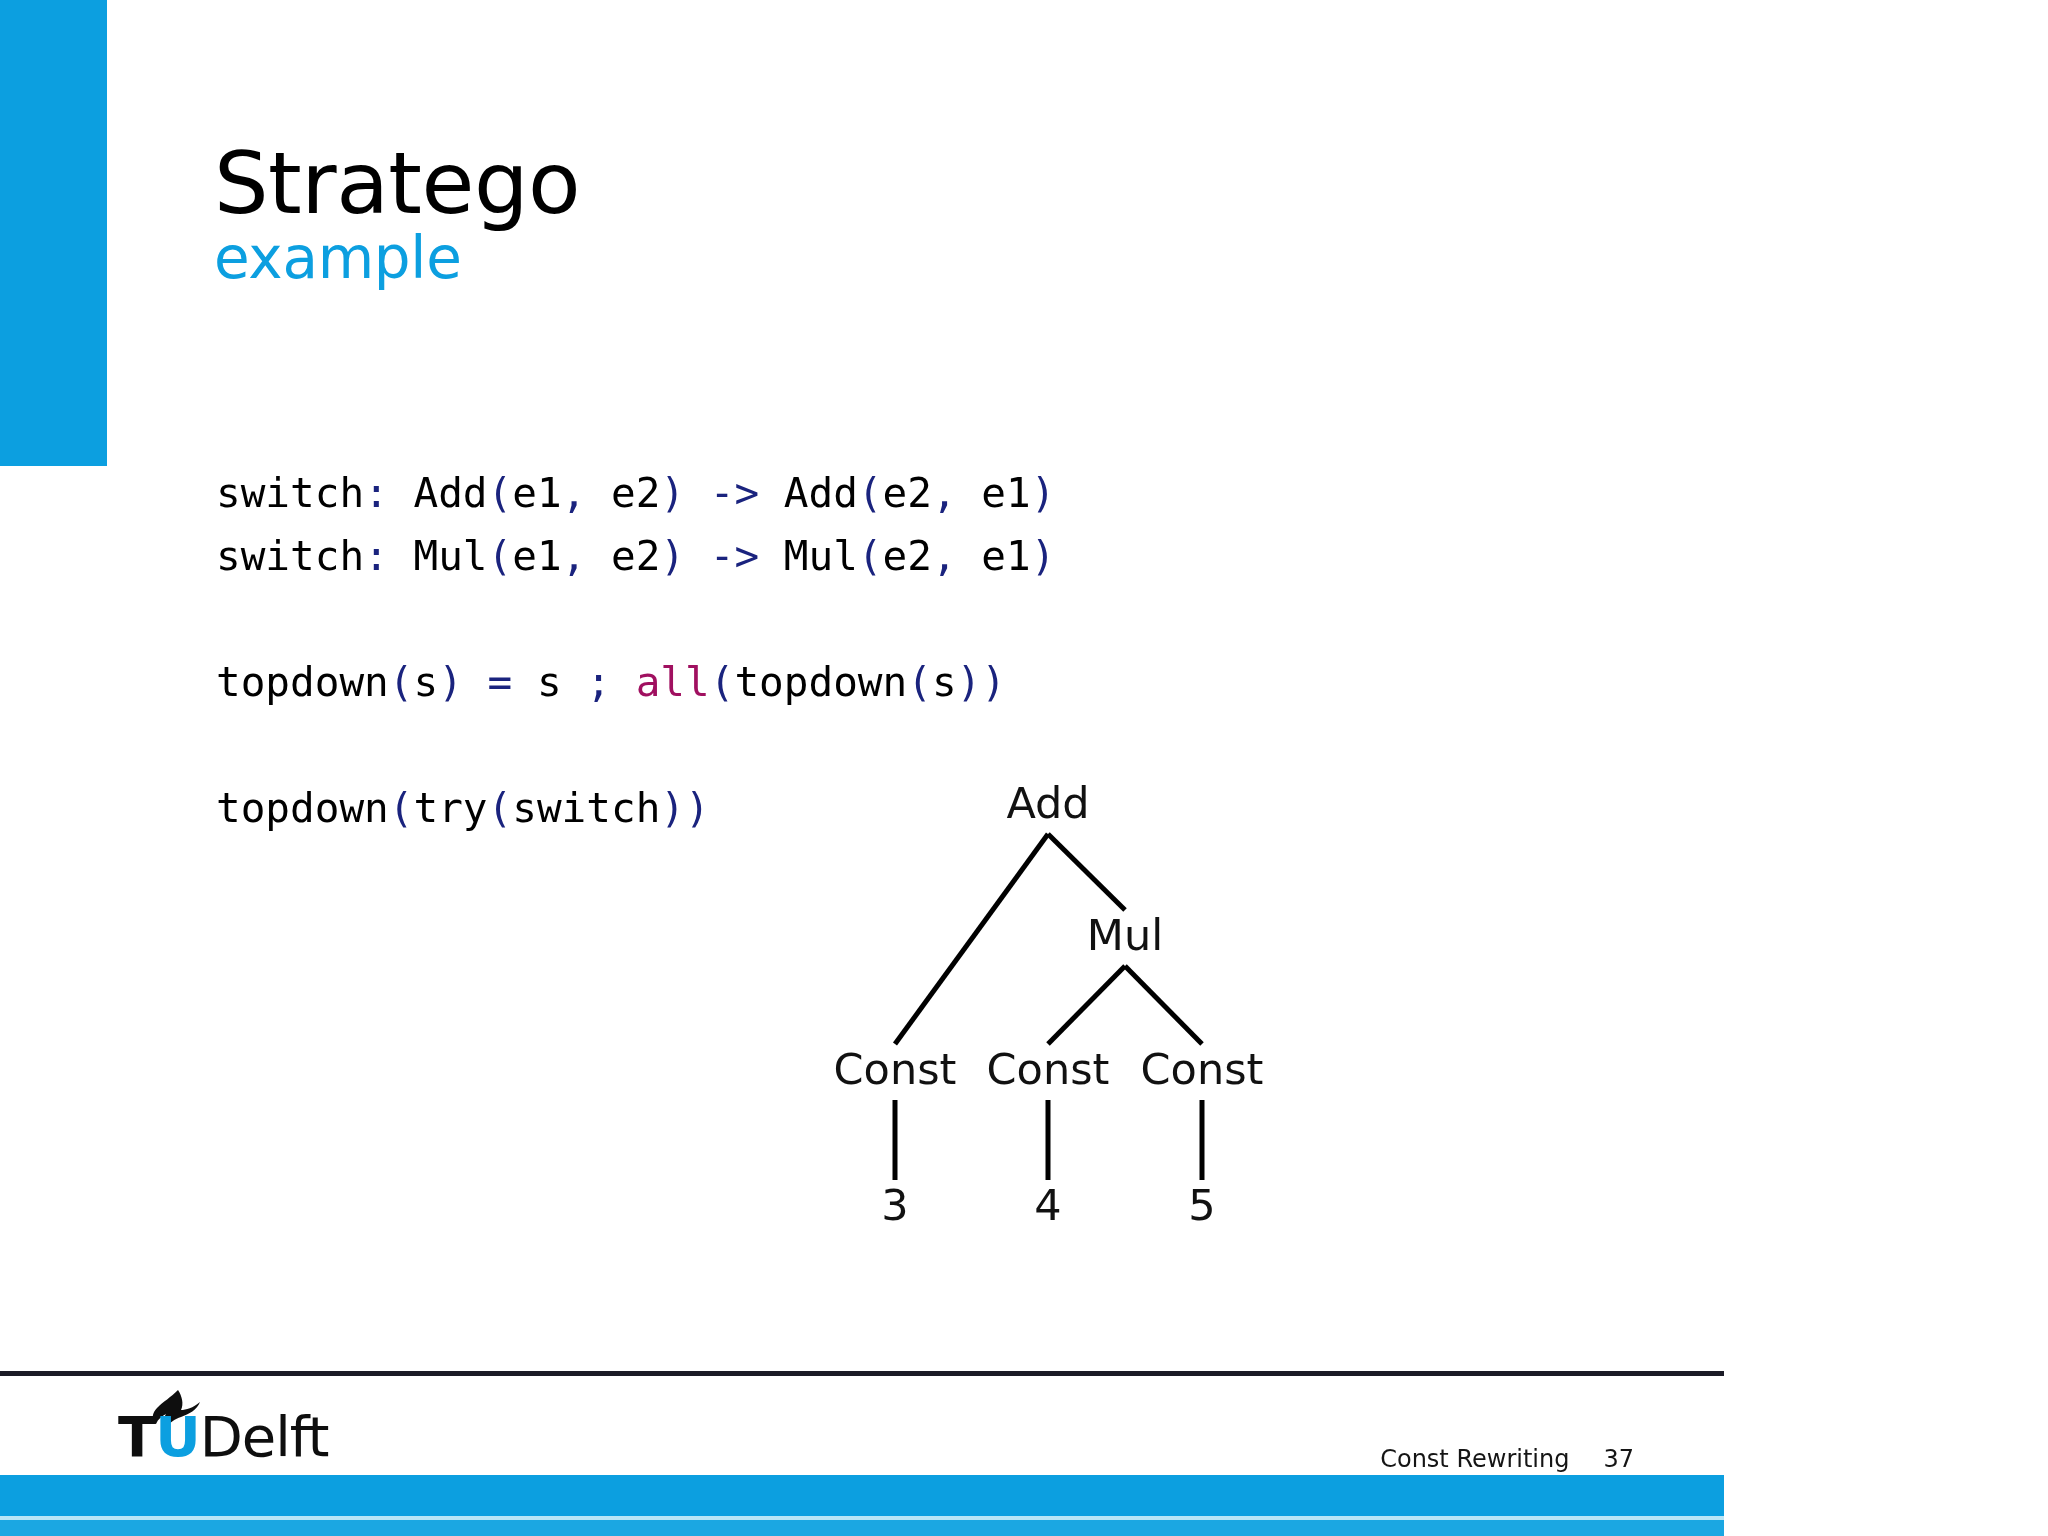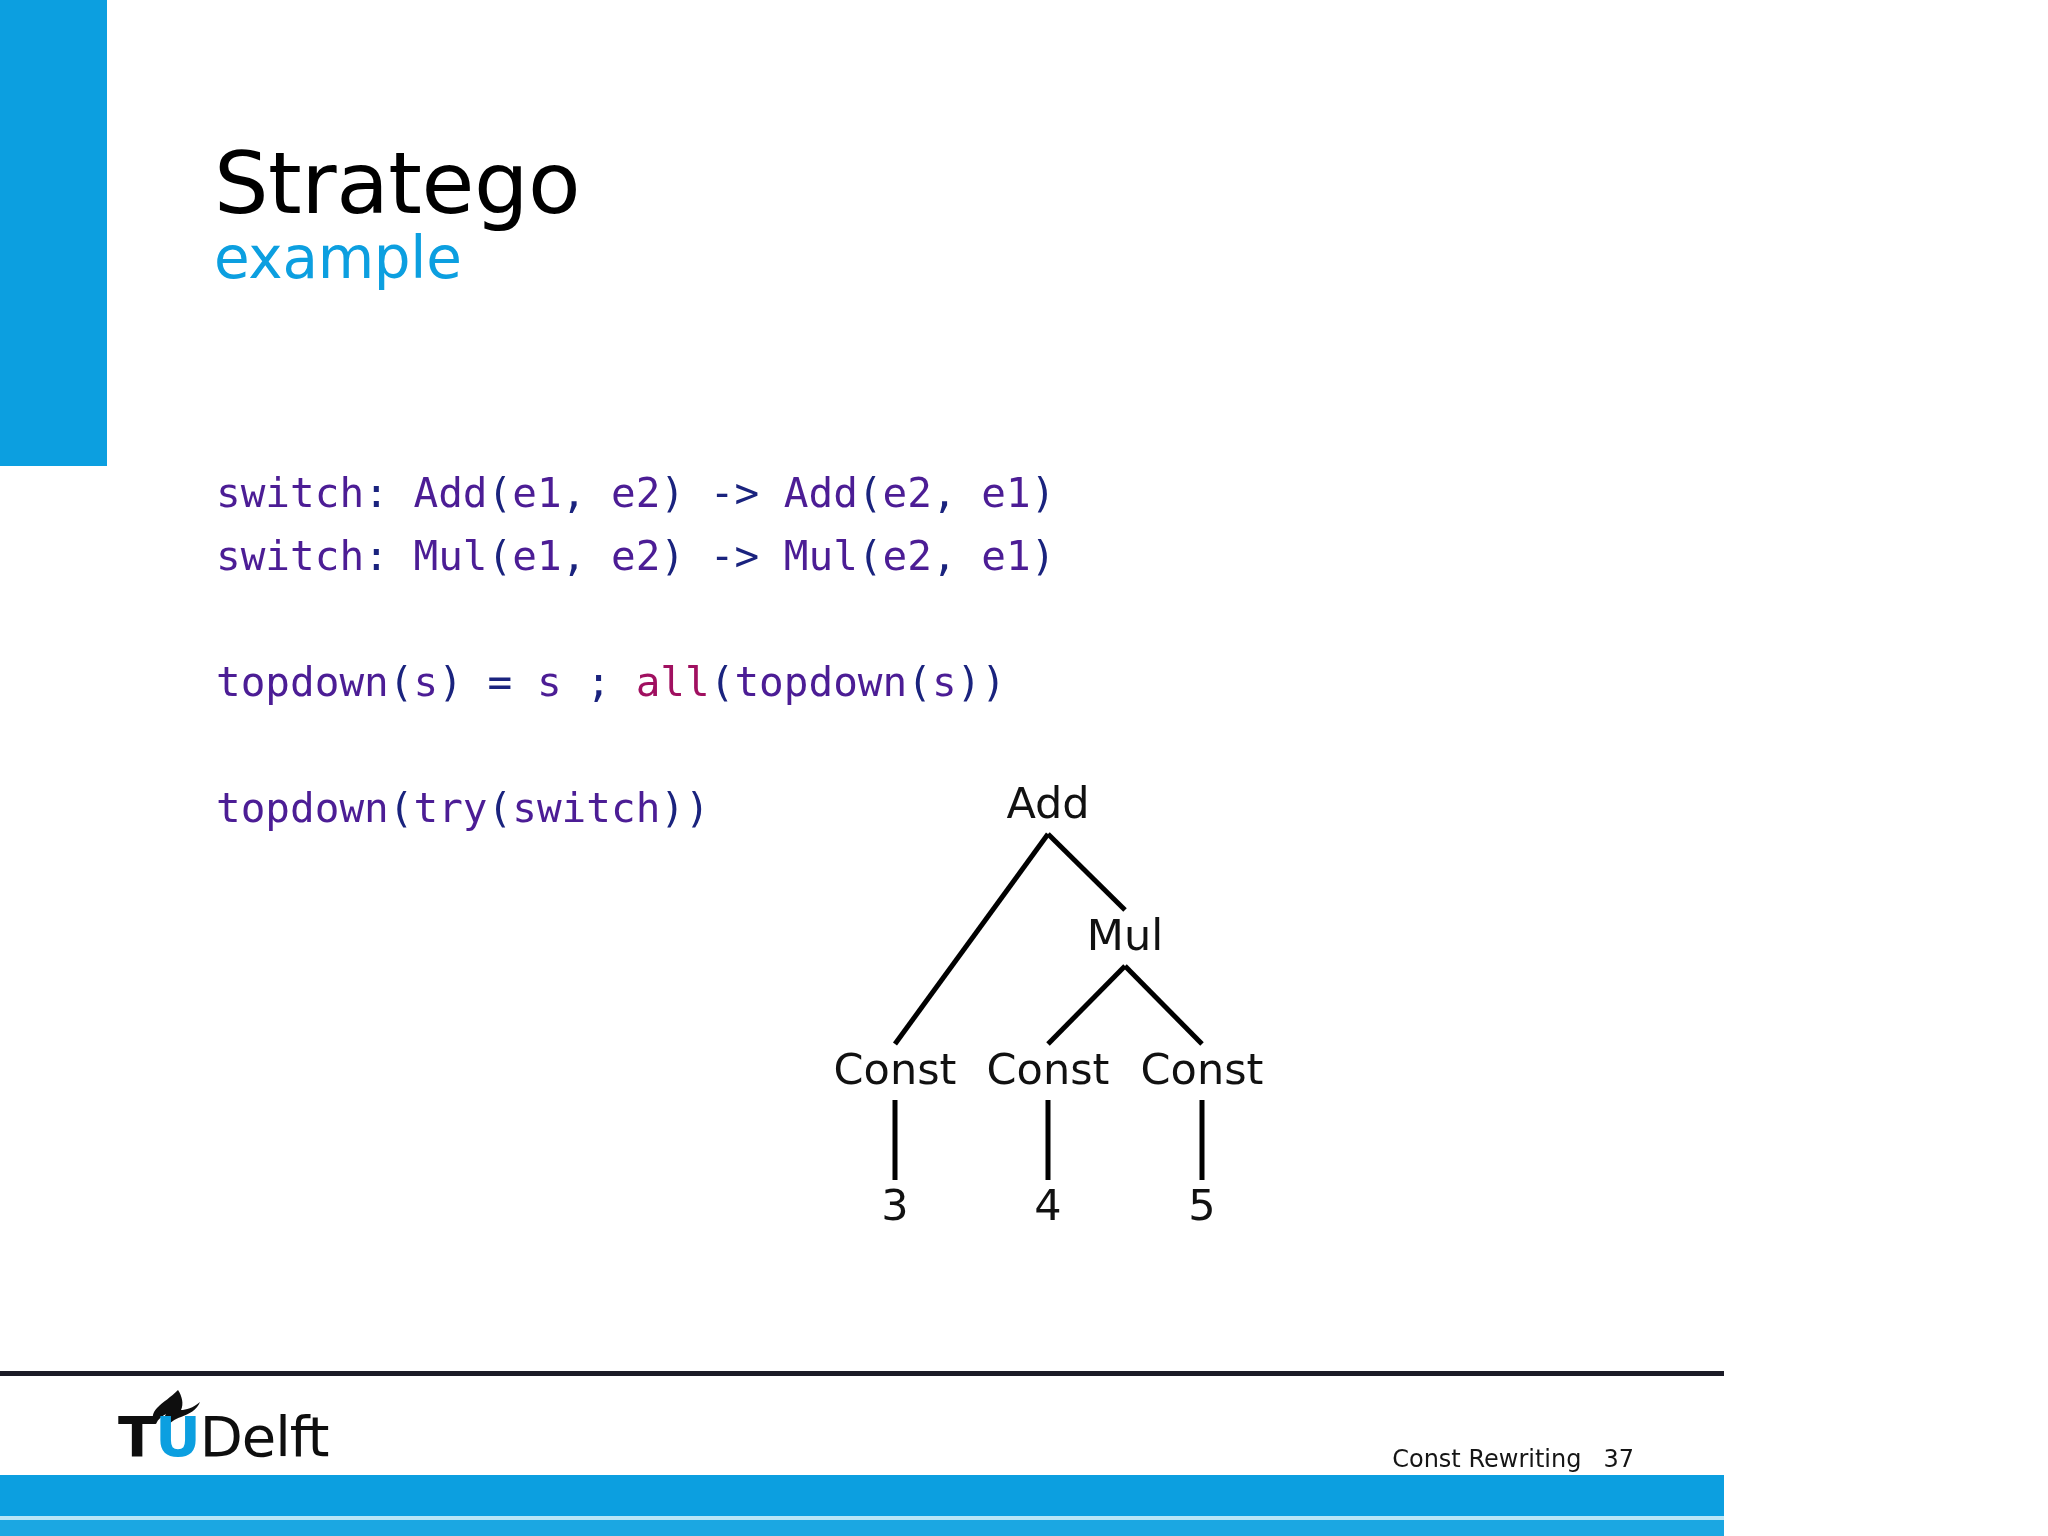--- a/index.html
+++ b/index.html
@@ -58,21 +58,21 @@
     left: 216px;
     top: 462px;
     font-family: "DejaVu Sans Mono", monospace;
     font-size: 41px;
     line-height: 63px;
     color: #121212;
     white-space: pre;
   }
   .code-line { white-space: pre; }
   .code-line.blank { height: 63px; }
-  .tok-id   { color: #4c1d95; }
+  .tok-id   { color: #000000; }
   .tok-punc { color: #1a237e; }
   .tok-kw   { color: #a01060; text-align: center; }
 
   
   .tree-wrap {
     position: absolute;
     left: 760px;
     top: 780px;
     width: 620px;
     height: 600px;
@@ -136,21 +136,21 @@
 
   .footer-meta {
     position: absolute;
     right: 90px;
     top: 1445px;
     font-family: "DejaVu Sans", sans-serif;
     font-size: 24px;
     color: #151515;
     white-space: pre;
   }
-  .footer-meta .pagenum { margin-left: 22px; }
+  .footer-meta .pagenum { margin-left: 34px; }
 
   
   .logo {
     position: absolute;
     left: 118px;
     top: 1395px;
     width: 260px;
     height: 80px;
   }
   .logo-flame {

